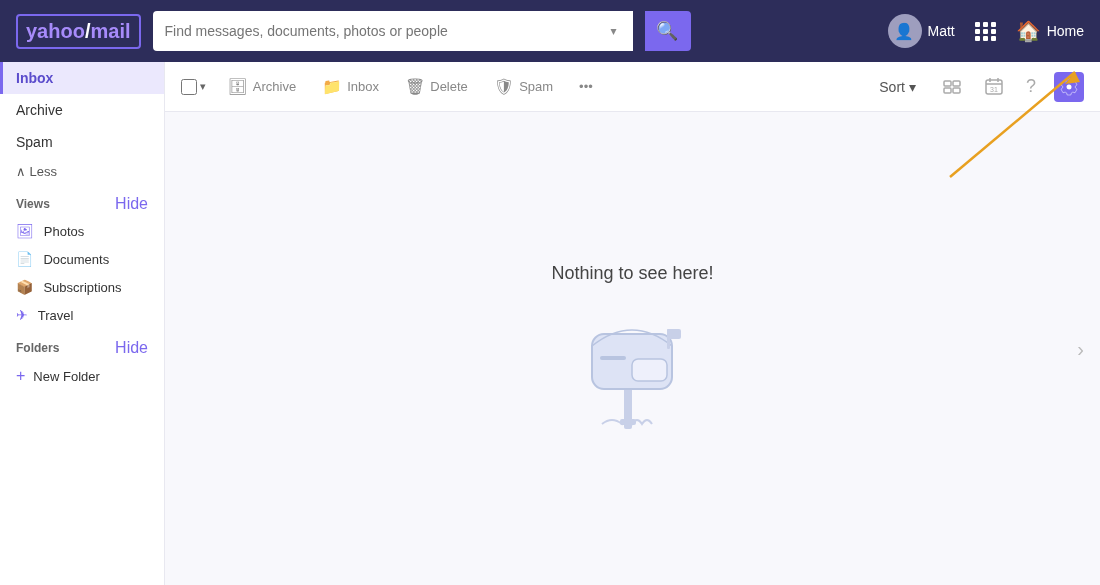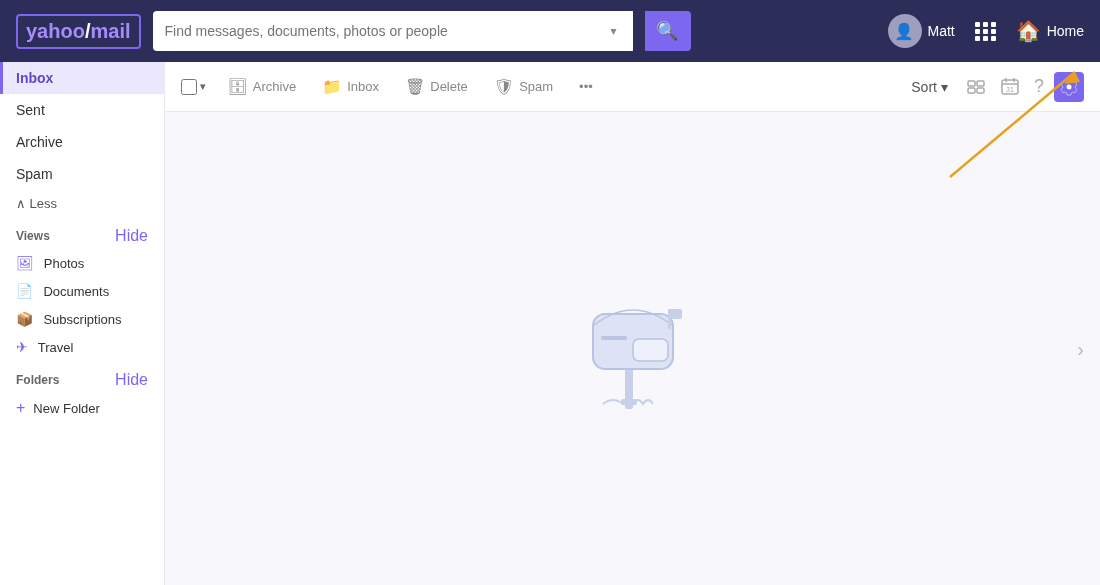--- a/index.html
+++ b/index.html
@@ -231,21 +231,21 @@
       background: none;
       border: none;
       padding: 4px 6px;
       border-radius: 4px;
     }
     .toolbar-action-icon { font-size: 16px; }
     .toolbar-right {
       margin-left: auto;
       display: flex;
       align-items: center;
-      gap: 6px;
+      gap: 14px;
     }
     .sort-btn {
       display: flex;
       align-items: center;
       gap: 4px;
       font-size: 14px;
       color: #555;
       cursor: pointer;
       background: none;
       border: none;
@@ -349,23 +349,20 @@
 </div>
 
 <div class="layout">
 
   <div class="sidebar">
 
     <div class="nav-item active">
       <span>Inbox</span>
     </div>
     <div class="nav-item">
-      <span>Sent</span>
-    </div>
-    <div class="nav-item">
       <span>Archive</span>
     </div>
     <div class="nav-item">
       <span>Spam</span>
     </div>
 
     <div class="less-btn">
       <span>∧</span>
       <span>Less</span>
     </div>
@@ -464,20 +461,21 @@
       <div style="position:absolute;right:0;top:62px;width:180px;height:120px;pointer-events:none;z-index:10;">
         <svg width="180" height="120" viewBox="0 0 180 120">
           <line x1="30" y1="115" x2="155" y2="10" stroke="#e8a020" stroke-width="2.5"></line>
           <polygon points="155,10 145,22 160,20" fill="#e8a020"></polygon>
         </svg>
       </div>
     </div>
 
     <div class="email-area">
       <div class="empty-state">
+        <div class="empty-text">Nothing to see here!</div>
         <svg class="mailbox-svg" viewBox="0 0 120 130" fill="none" xmlns="http://www.w3.org/2000/svg">
 
           <rect x="52" y="80" width="8" height="45" rx="2" fill="#c8d0e8"></rect>
           <rect x="48" y="115" width="16" height="6" rx="2" fill="#c8d0e8"></rect>
 
           <rect x="20" y="30" width="80" height="55" rx="12" fill="#dde3f5"></rect>
           <rect x="20" y="30" width="80" height="55" rx="12" stroke="#b8c4e0" stroke-width="2"></rect>
 
           <rect x="60" y="55" width="35" height="22" rx="6" fill="#eef0fb" stroke="#b8c4e0" stroke-width="1.5"></rect>
 

